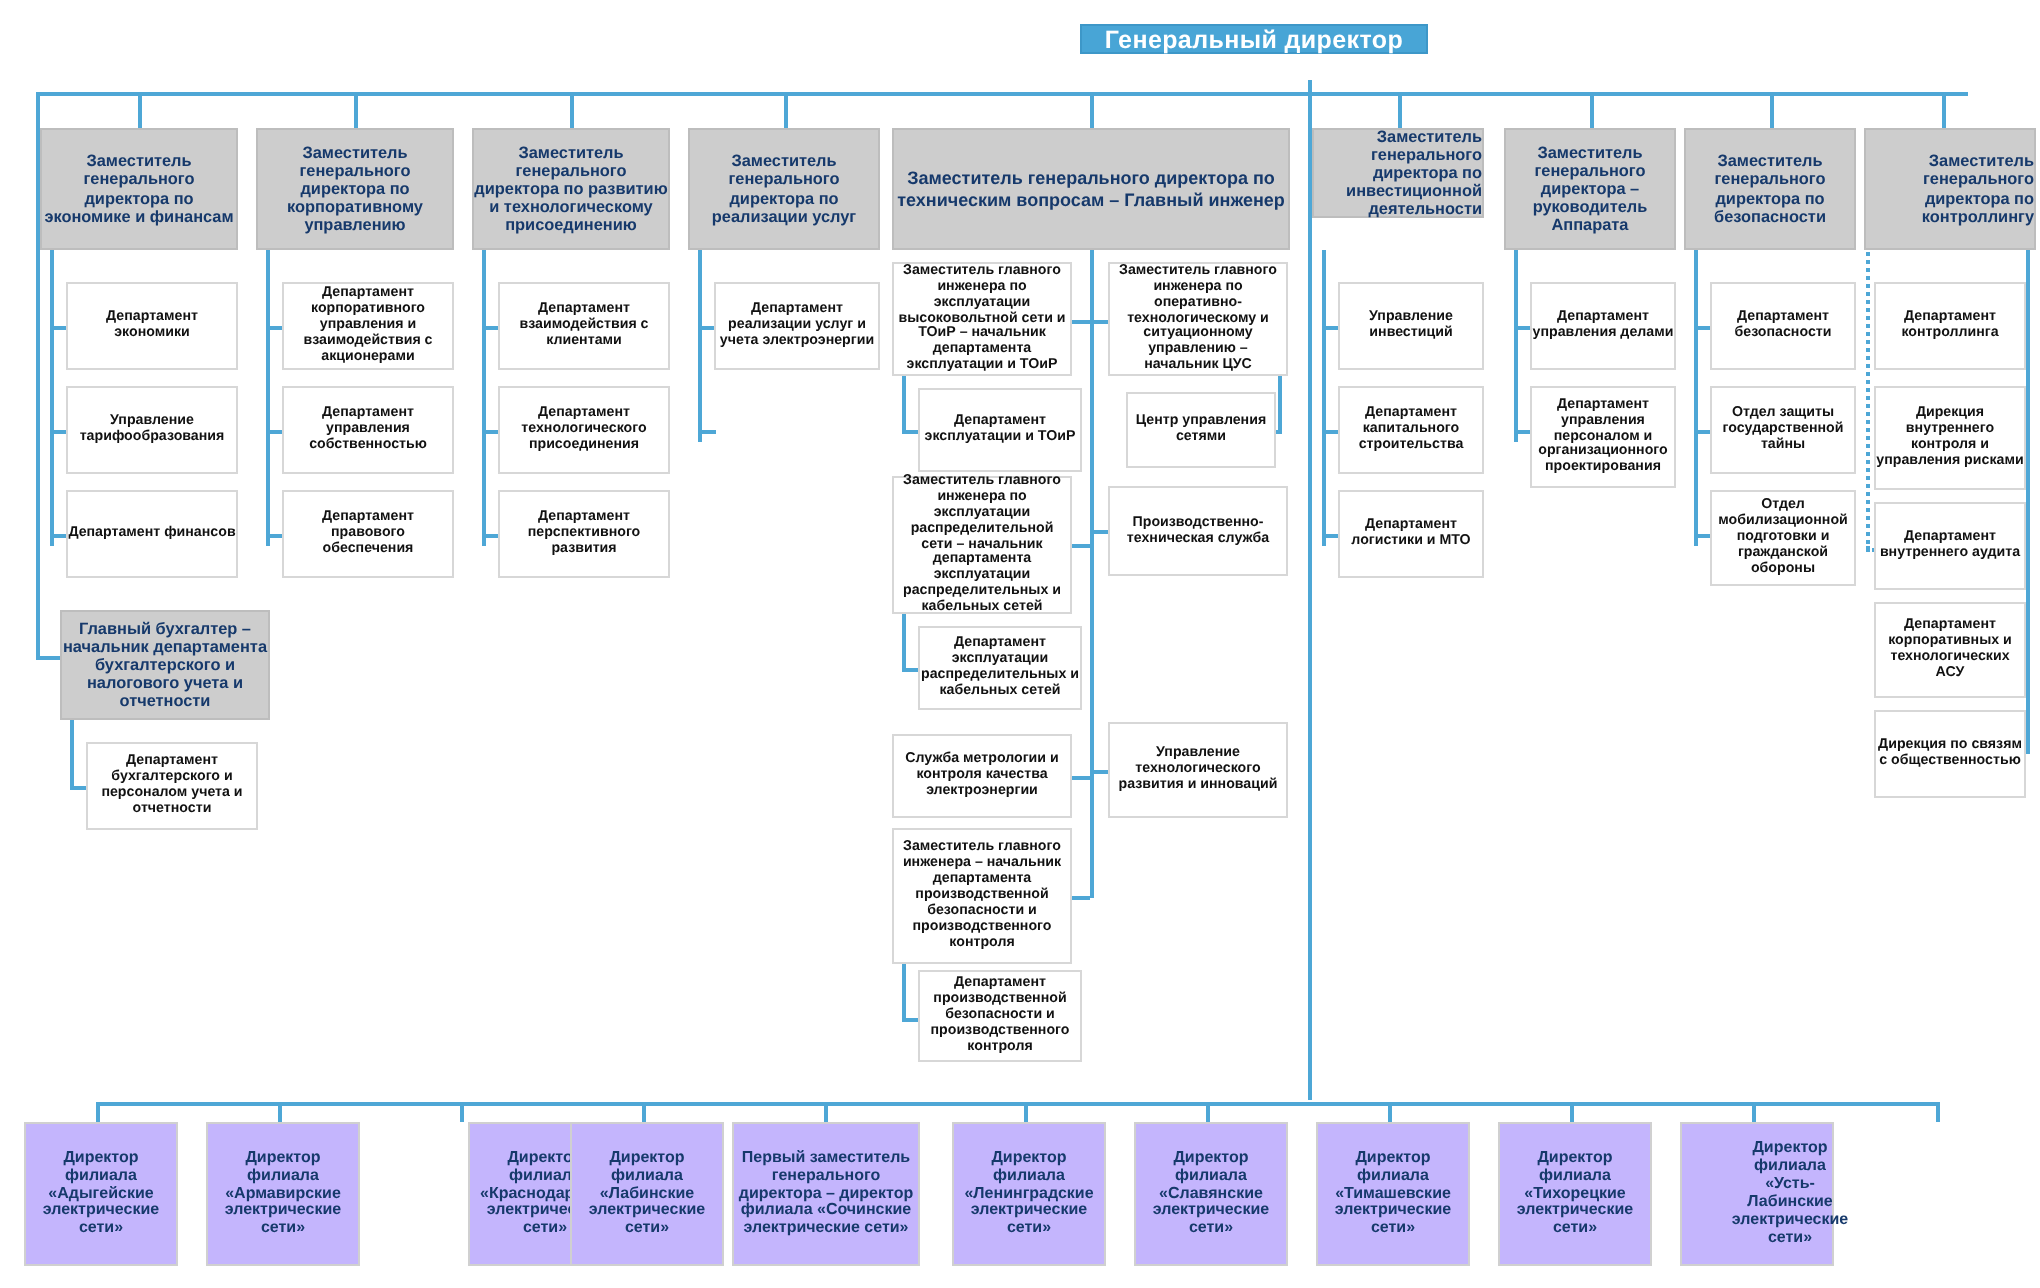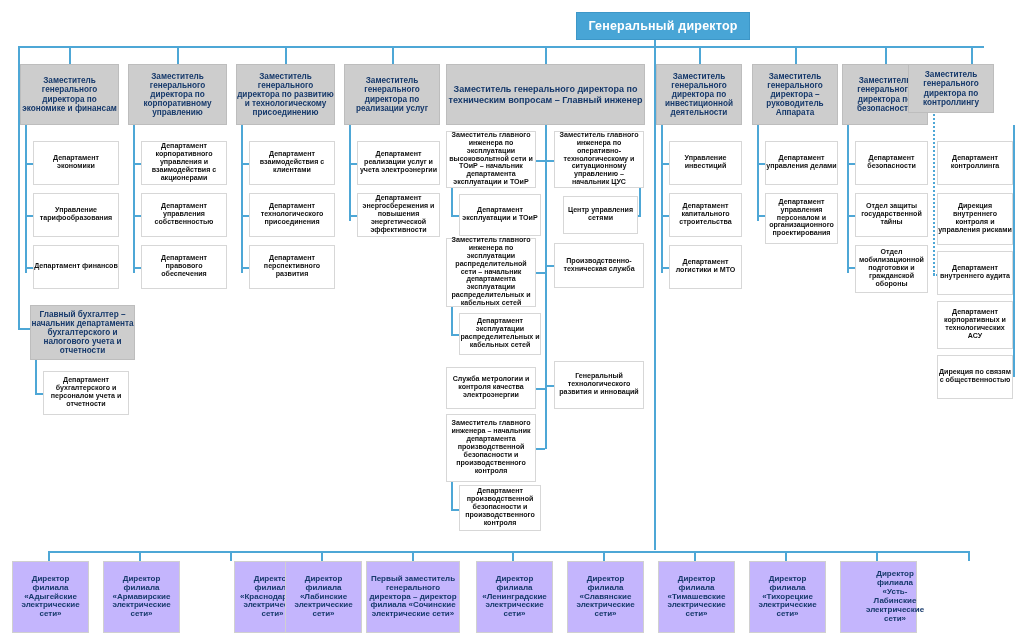--- a/index.html
+++ b/index.html
@@ -30,21 +30,21 @@
            font-weight:bold;font-size:7.1px;}
 
   .branch{background:#c4b5fd;border:1px solid #d0d0d0;color:#16396b;
           font-weight:bold;font-size:8px;}
 </style>
 </head>
 <body>
 
 <div id="chart">
 
-  <div class="node root" style="left:576px;top:12px;width:174px;height:28px;">
+  <div class="node root" style="left:540px;top:12px;width:174px;height:15px;">
     <span>Генеральный директор</span>
   </div>
 
   <div class="ln v" style="left:654px;top:40px;height:8px;"></div>
 
   <div class="ln h" style="left:18px;top:46px;width:966px;"></div>
 
   <div class="ln v" style="left:69px;top:46px;height:18px;"></div>
   <div class="ln v" style="left:177px;top:46px;height:18px;"></div>
   <div class="ln v" style="left:285px;top:46px;height:18px;"></div>
@@ -122,23 +122,20 @@
 
   <div class="node vp" style="left:344px;top:64px;width:96px;height:61px;">
     <span>Заместитель генерального директора по реализации услуг</span>
   </div>
   <div class="ln v" style="left:349px;top:125px;height:96px;"></div>
   <div class="ln h" style="left:349px;top:163px;width:9px;"></div>
   <div class="ln h" style="left:349px;top:215px;width:9px;"></div>
   <div class="node dept" style="left:357px;top:141px;width:83px;height:44px;">
     <span>Департамент реализации услуг и учета электроэнергии</span>
   </div>
-  <div class="node dept" style="left:357px;top:193px;width:83px;height:44px;">
-    <span>Департамент энергосбережения и повышения энергетической эффективности</span>
-  </div>
 
   <div class="node vp" style="left:446px;top:64px;width:199px;height:61px;font-size:9px;">
     <span>Заместитель генерального директора по техническим вопросам – Главный инженер</span>
   </div>
 
   <div class="ln v" style="left:545px;top:125px;height:324px;"></div>
 
   <div class="ln h" style="left:536px;top:160px;width:9px;"></div>
   <div class="node subhead" style="left:446px;top:131px;width:90px;height:57px;">
     <span>Заместитель главного инженера по эксплуатации высоковольтной сети и ТОиР – начальник департамента эксплуатации и ТОиР</span>
@@ -184,24 +181,24 @@
     <span>Центр управления сетями</span>
   </div>
 
   <div class="ln h" style="left:545px;top:265px;width:9px;"></div>
   <div class="node subhead" style="left:554px;top:243px;width:90px;height:45px;">
     <span>Производственно-техническая служба</span>
   </div>
 
   <div class="ln h" style="left:545px;top:385px;width:9px;"></div>
   <div class="node subhead" style="left:554px;top:361px;width:90px;height:48px;">
-    <span>Генеральный технологического развития и инноваций</span>
-  </div>
-
-  <div class="node vp" style="left:656px;top:64px;width:86px;height:61px;">
+    <span>Управление технологического развития и инноваций</span>
+  </div>
+
+  <div class="node vp" style="left:656px;top:64px;width:86px;height:45px;text-align:right;">
     <span>Заместитель генерального директора по инвестиционной деятельности</span>
   </div>
   <div class="ln v" style="left:661px;top:125px;height:148px;"></div>
   <div class="ln h" style="left:661px;top:163px;width:9px;"></div>
   <div class="ln h" style="left:661px;top:215px;width:9px;"></div>
   <div class="ln h" style="left:661px;top:267px;width:9px;"></div>
   <div class="node dept" style="left:669px;top:141px;width:73px;height:44px;">
     <span>Управление инвестиций</span>
   </div>
   <div class="node dept" style="left:669px;top:193px;width:73px;height:44px;">
@@ -237,21 +234,21 @@
   <div class="node dept" style="left:855px;top:193px;width:73px;height:44px;">
     <span>Отдел защиты государственной тайны</span>
   </div>
   <div class="node dept" style="left:855px;top:245px;width:73px;height:48px;">
     <span>Отдел мобилизационной подготовки и гражданской обороны</span>
   </div>
 
   <div class="dotln" style="left:933px;top:95px;height:180px;"></div>
   <div class="ln h" style="left:933px;top:274px;width:5px;background:transparent;border-top:2px dotted #4ea7d6;"></div>
 
-  <div class="node vp" style="left:908px;top:64px;width:86px;height:49px;">
+  <div class="node vp" style="left:932px;top:64px;width:86px;height:61px;text-align:right;">
     <span>Заместитель генерального директора по контроллингу</span>
   </div>
   <div class="ln v" style="left:1013px;top:125px;height:252px;"></div>
   <div class="ln h" style="left:1004px;top:163px;width:9px;"></div>
   <div class="ln h" style="left:1004px;top:222px;width:9px;"></div>
   <div class="ln h" style="left:1004px;top:272px;width:9px;"></div>
   <div class="ln h" style="left:1004px;top:325px;width:9px;"></div>
   <div class="ln h" style="left:1004px;top:373px;width:9px;"></div>
   <div class="node dept" style="left:937px;top:141px;width:76px;height:44px;">
     <span>Департамент контроллинга</span>

